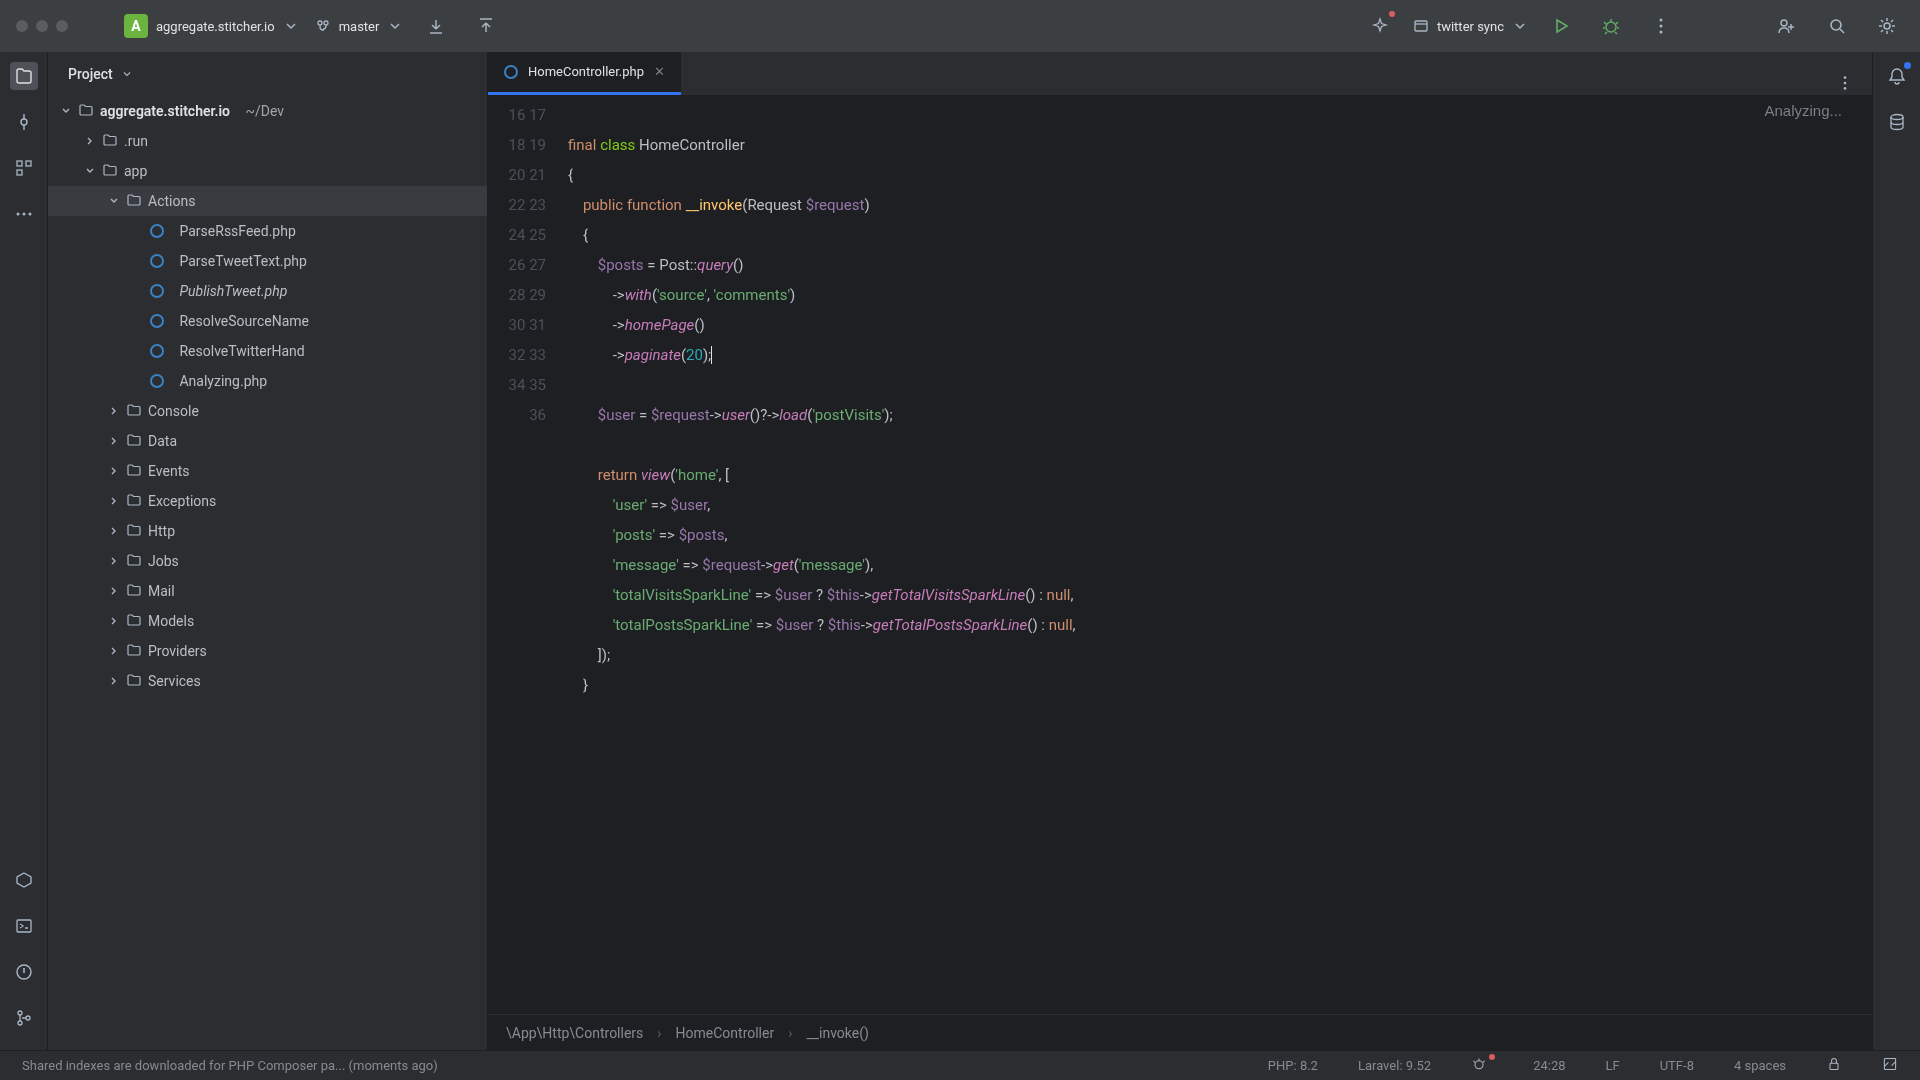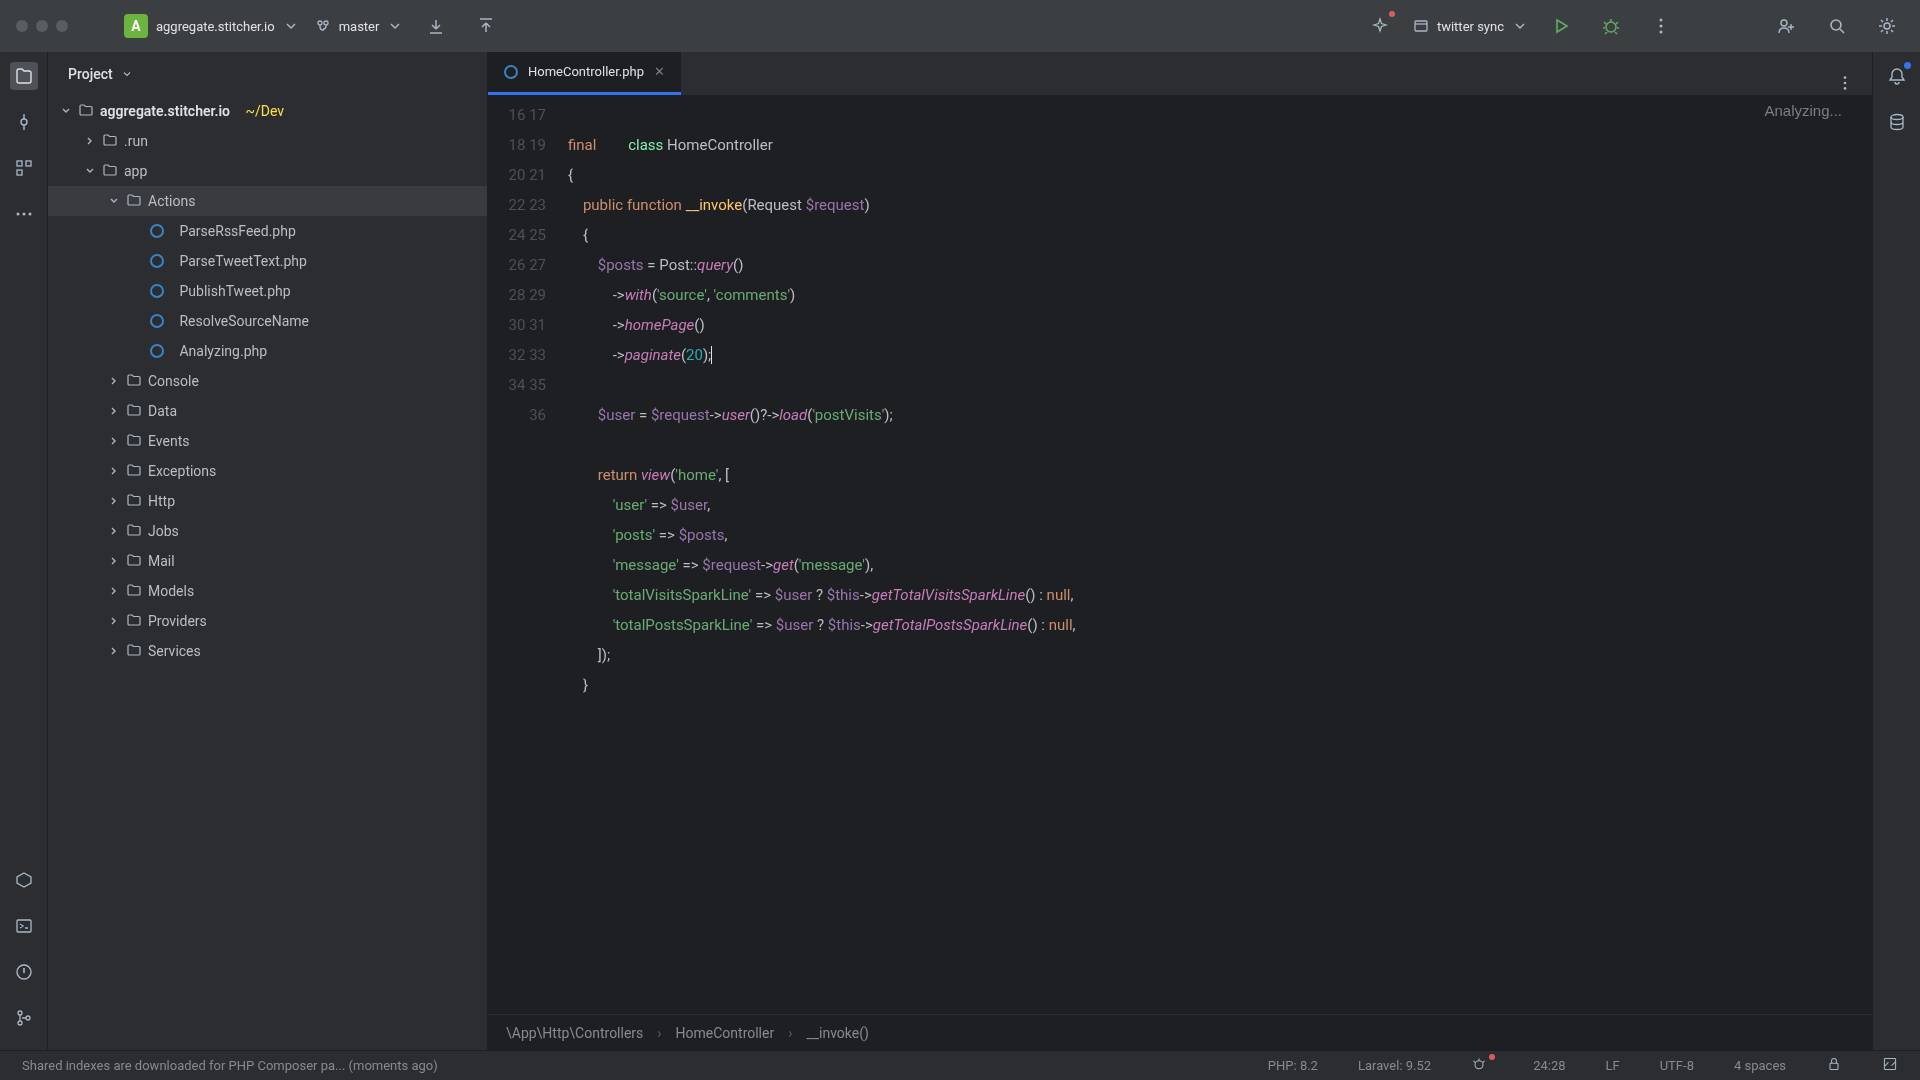--- a/index.html
+++ b/index.html
@@ -21,35 +21,35 @@
 .rail-icon svg{width:20px;height:20px;}
 .rail-bottom{margin-top:auto;display:flex;flex-direction:column;gap:18px;padding-bottom:18px;}
 
 .sidebar{width:440px;background:#2b2d30;border-right:1px solid #1e1f22;display:flex;flex-direction:column;overflow:hidden;}
 .sidebar-head{height:44px;display:flex;align-items:center;padding:0 20px;gap:8px;font-size:14px;color:#dfe1e5;font-weight:500;}
 .tree{flex:1;overflow-y:auto;font-size:14px;}
 .tree-row{height:30px;display:flex;align-items:center;gap:6px;cursor:pointer;white-space:nowrap;color:#bcbec4;}
 .tree-row.selected{background:#393b40;}
 .chev{width:12px;height:12px;display:inline-flex;align-items:center;justify-content:center;}
 .fold-icon svg,.php-icon svg{width:16px;height:16px;}
-.dim{color:#fde047;}
+.dim{color:#a3a3a3;}
 .php-dot{width:14px;height:14px;border-radius:50%;border:2px solid #3b82c4;display:inline-block;}
 
 .editor{flex:1;display:flex;flex-direction:column;background:#1e1f22;overflow:hidden;}
 .tabs{height:44px;background:#2b2d30;display:flex;align-items:flex-end;border-bottom:1px solid #1e1f22;}
 .tab{height:44px;padding:0 16px;display:flex;align-items:center;gap:10px;background:#1e1f22;border-bottom:3px solid #3574f0;color:#dfe1e5;}
 .tab .close{color:#7a7e85;cursor:pointer;}
 .tabs-more{margin-left:auto;padding:0 18px;color:#a9b7c6;}
 .code-wrap{flex:1;display:flex;overflow:auto;font-family:'JetBrains Mono',Menlo,monospace;font-size:15px;line-height:30px;position:relative;}
 .gutter{width:80px;text-align:right;color:#4b5059;padding-right:22px;padding-top:4px;user-select:none;}
 .code{flex:1;padding-top:4px;white-space:pre;color:#bcbec4;}
 .analyzing{position:absolute;top:0;right:30px;color:#7a7e85;font-family:-apple-system,sans-serif;}
 
 .k-mod{color:#cf8e6d;}
-.k-class{color:#86efac;margin-left:28px;}
+.k-class{color:#84cc16;}
 .k-fn{color:#cf8e6d;}
 .cls{color:#bcbec4;}
 .fnname{color:#ffc66d;}
 .method{color:#c77dbb;font-style:italic;}
 .var{color:#9876aa;}
 .typ{color:#bcbec4;}
 .str{color:#6aab73;}
 .num{color:#2aacb8;}
 .null{color:#cf8e6d;}
 
@@ -257,22 +257,23 @@
               <path d="M2 3l3 3 3-3" stroke="#a9b7c6" stroke-width="1.4" fill="none"></path>
             </svg>
           </span>
           <span class="fold-icon"><svg viewBox="0 0 16 16">
               <path d="M2 4a1 1 0 011-1h3l1.5 1.5H13a1 1 0 011 1V12a1 1 0 01-1 1H3a1 1 0 01-1-1V4z" stroke="#a9b7c6" stroke-width="1.2" fill="none"></path>
             </svg></span>
           <span>Actions</span>
         </div>
         <div class="tree-row" style="padding-left: 84px;"><span style="width:12px"></span><span class="php-dot"></span>&nbsp;<span>ParseRssFeed.php</span></div>
         <div class="tree-row" style="padding-left: 84px;"><span style="width:12px"></span><span class="php-dot"></span>&nbsp;<span>ParseTweetText.php</span></div>
-        <div class="tree-row" style="padding-left: 84px;"><span style="width:12px"></span><span class="php-dot"></span>&nbsp;<span>PublishTweet.php</span></div>
+        <div class="tree-row" style="padding-left: 84px; font-style: italic;"><span style="width:12px"></span><span class="php-dot"></span>&nbsp;<span>PublishTweet.php</span></div>
         <div class="tree-row" style="padding-left: 84px;"><span style="width:12px"></span><span class="php-dot"></span>&nbsp;<span>ResolveSourceName</span></div>
+        <div class="tree-row" style="padding-left: 84px;"><span style="width:12px"></span><span class="php-dot"></span>&nbsp;<span>ResolveTwitterHand</span></div>
         <div class="tree-row" style="padding-left: 84px;"><span style="width:12px"></span><span class="php-dot"></span>&nbsp;<span>Analyzing.php</span></div>
         <div class="tree-row" style="padding-left: 60px;">
           <span class="chev">
             <svg width="10" height="10" viewBox="0 0 10 10">
               <path d="M3 2l3 3-3 3" stroke="#a9b7c6" stroke-width="1.4" fill="none"></path>
             </svg>
           </span>
           <span class="fold-icon"><svg viewBox="0 0 16 16">
               <path d="M2 4a1 1 0 011-1h3l1.5 1.5H13a1 1 0 011 1V12a1 1 0 01-1 1H3a1 1 0 01-1-1V4z" stroke="#a9b7c6" stroke-width="1.2" fill="none"></path>
             </svg></span>

